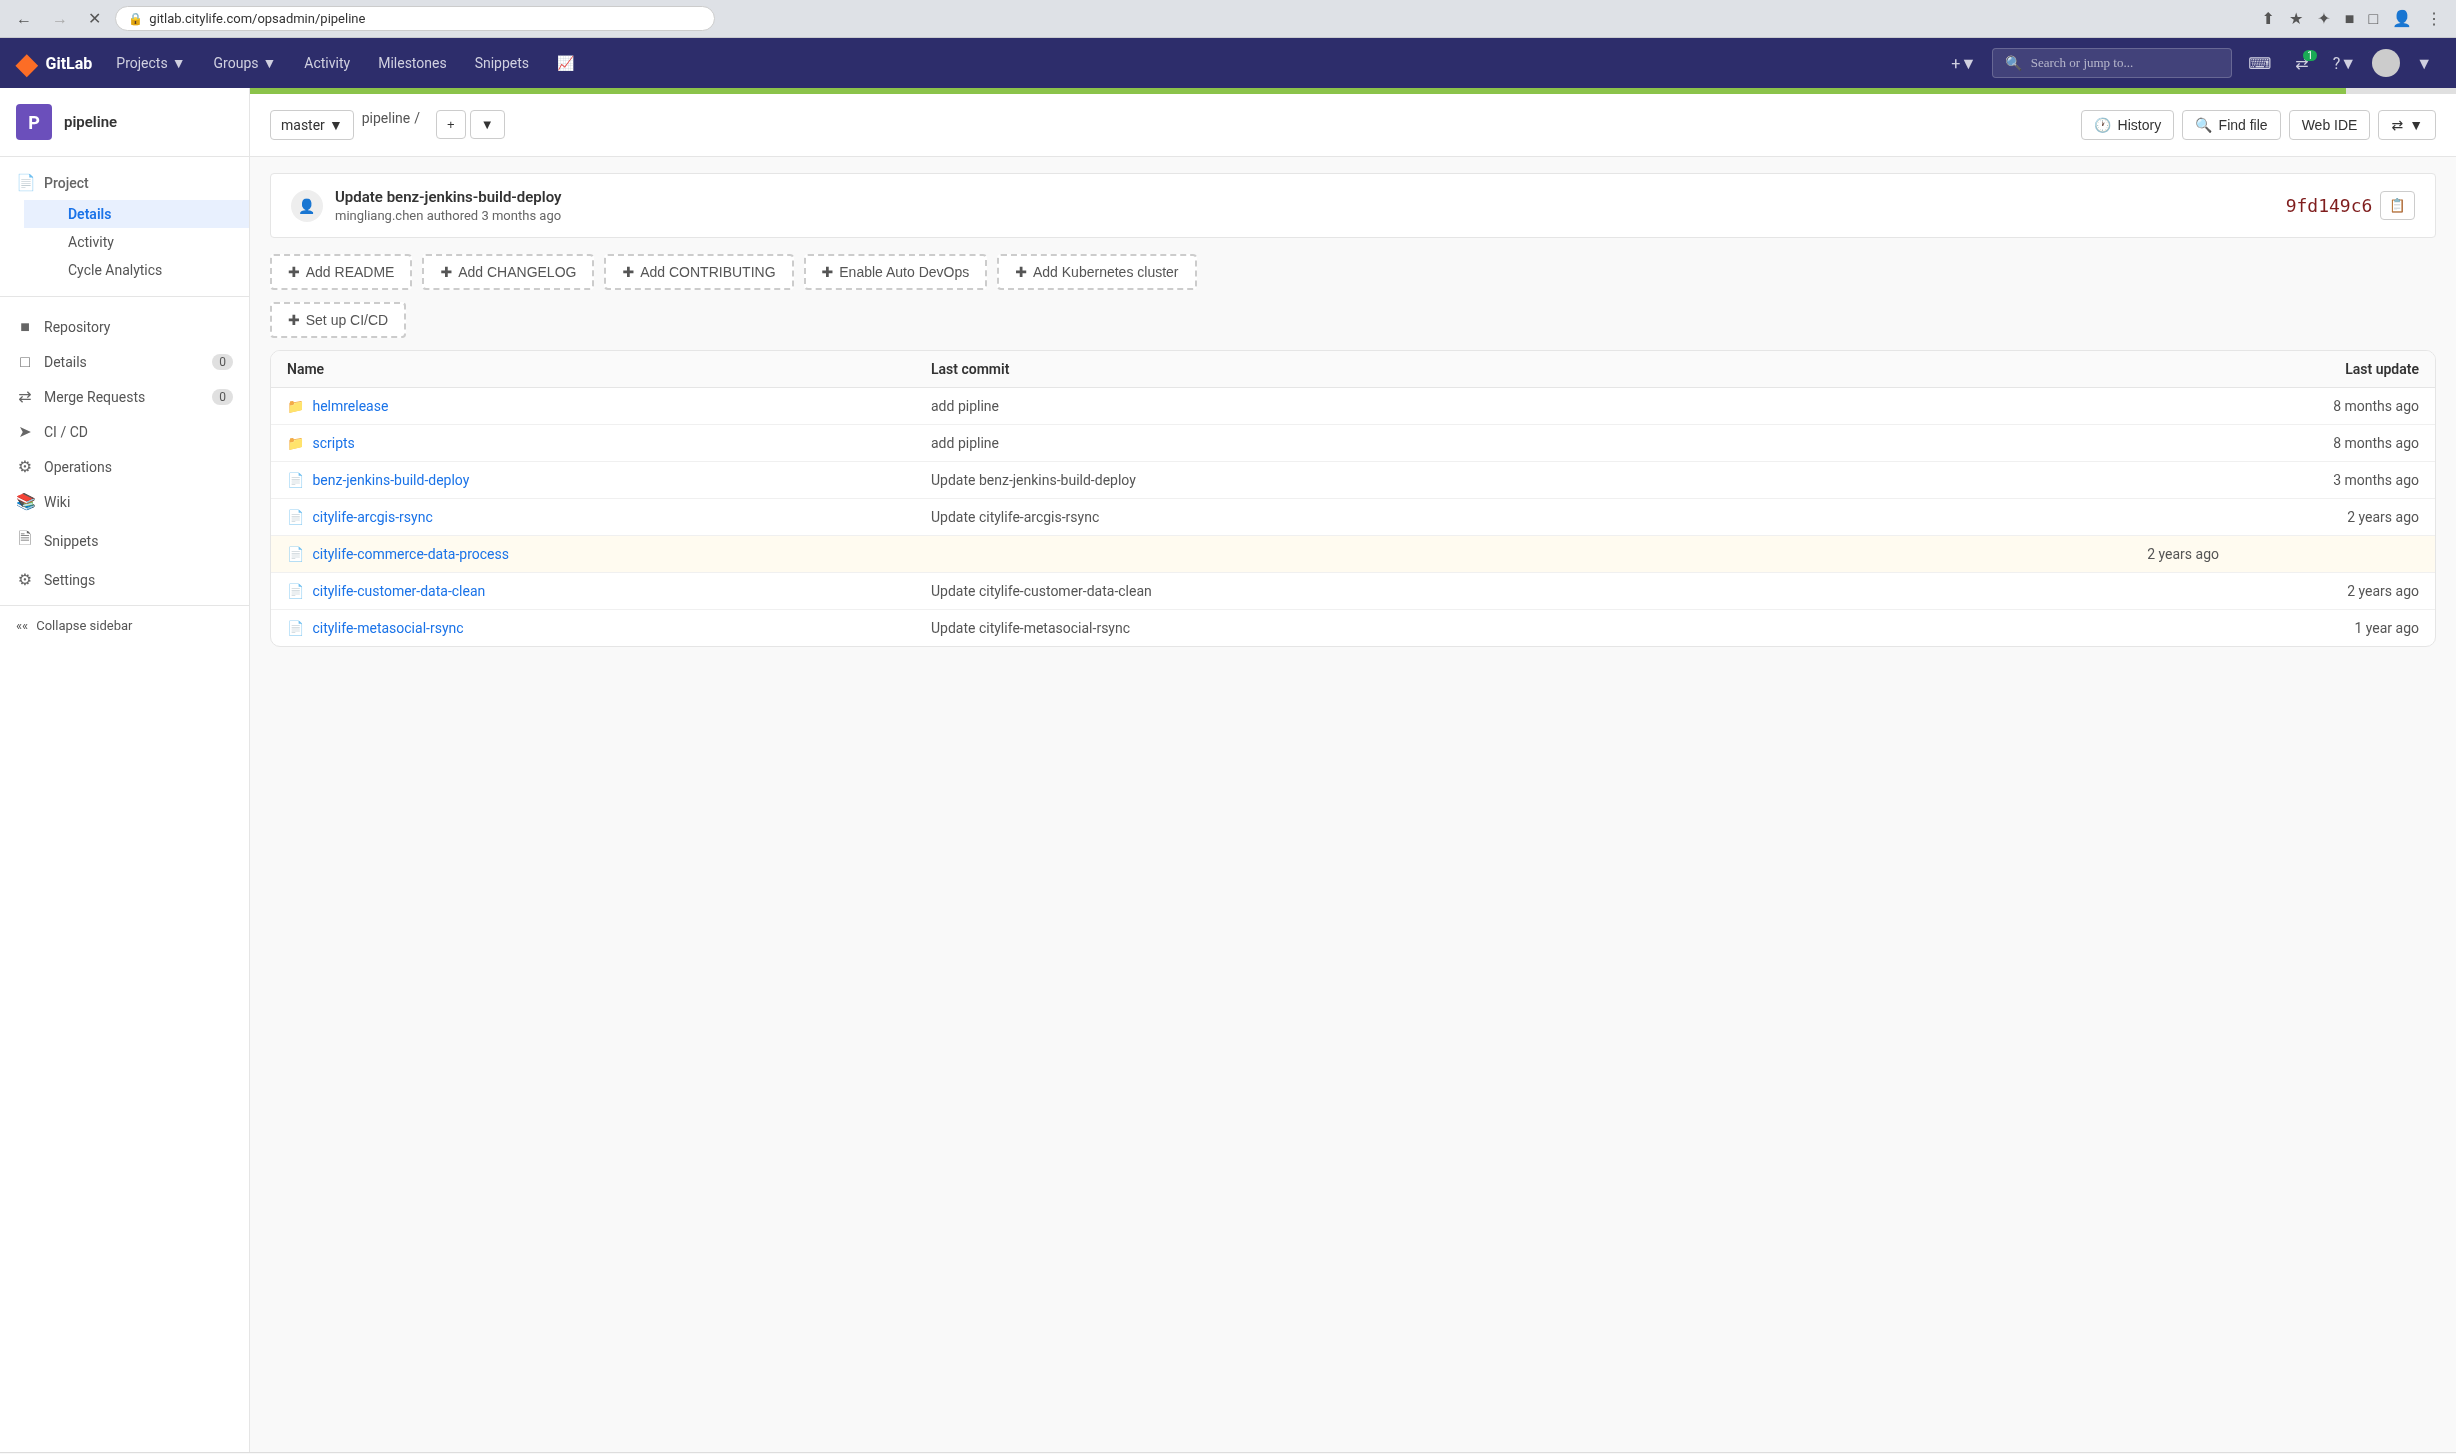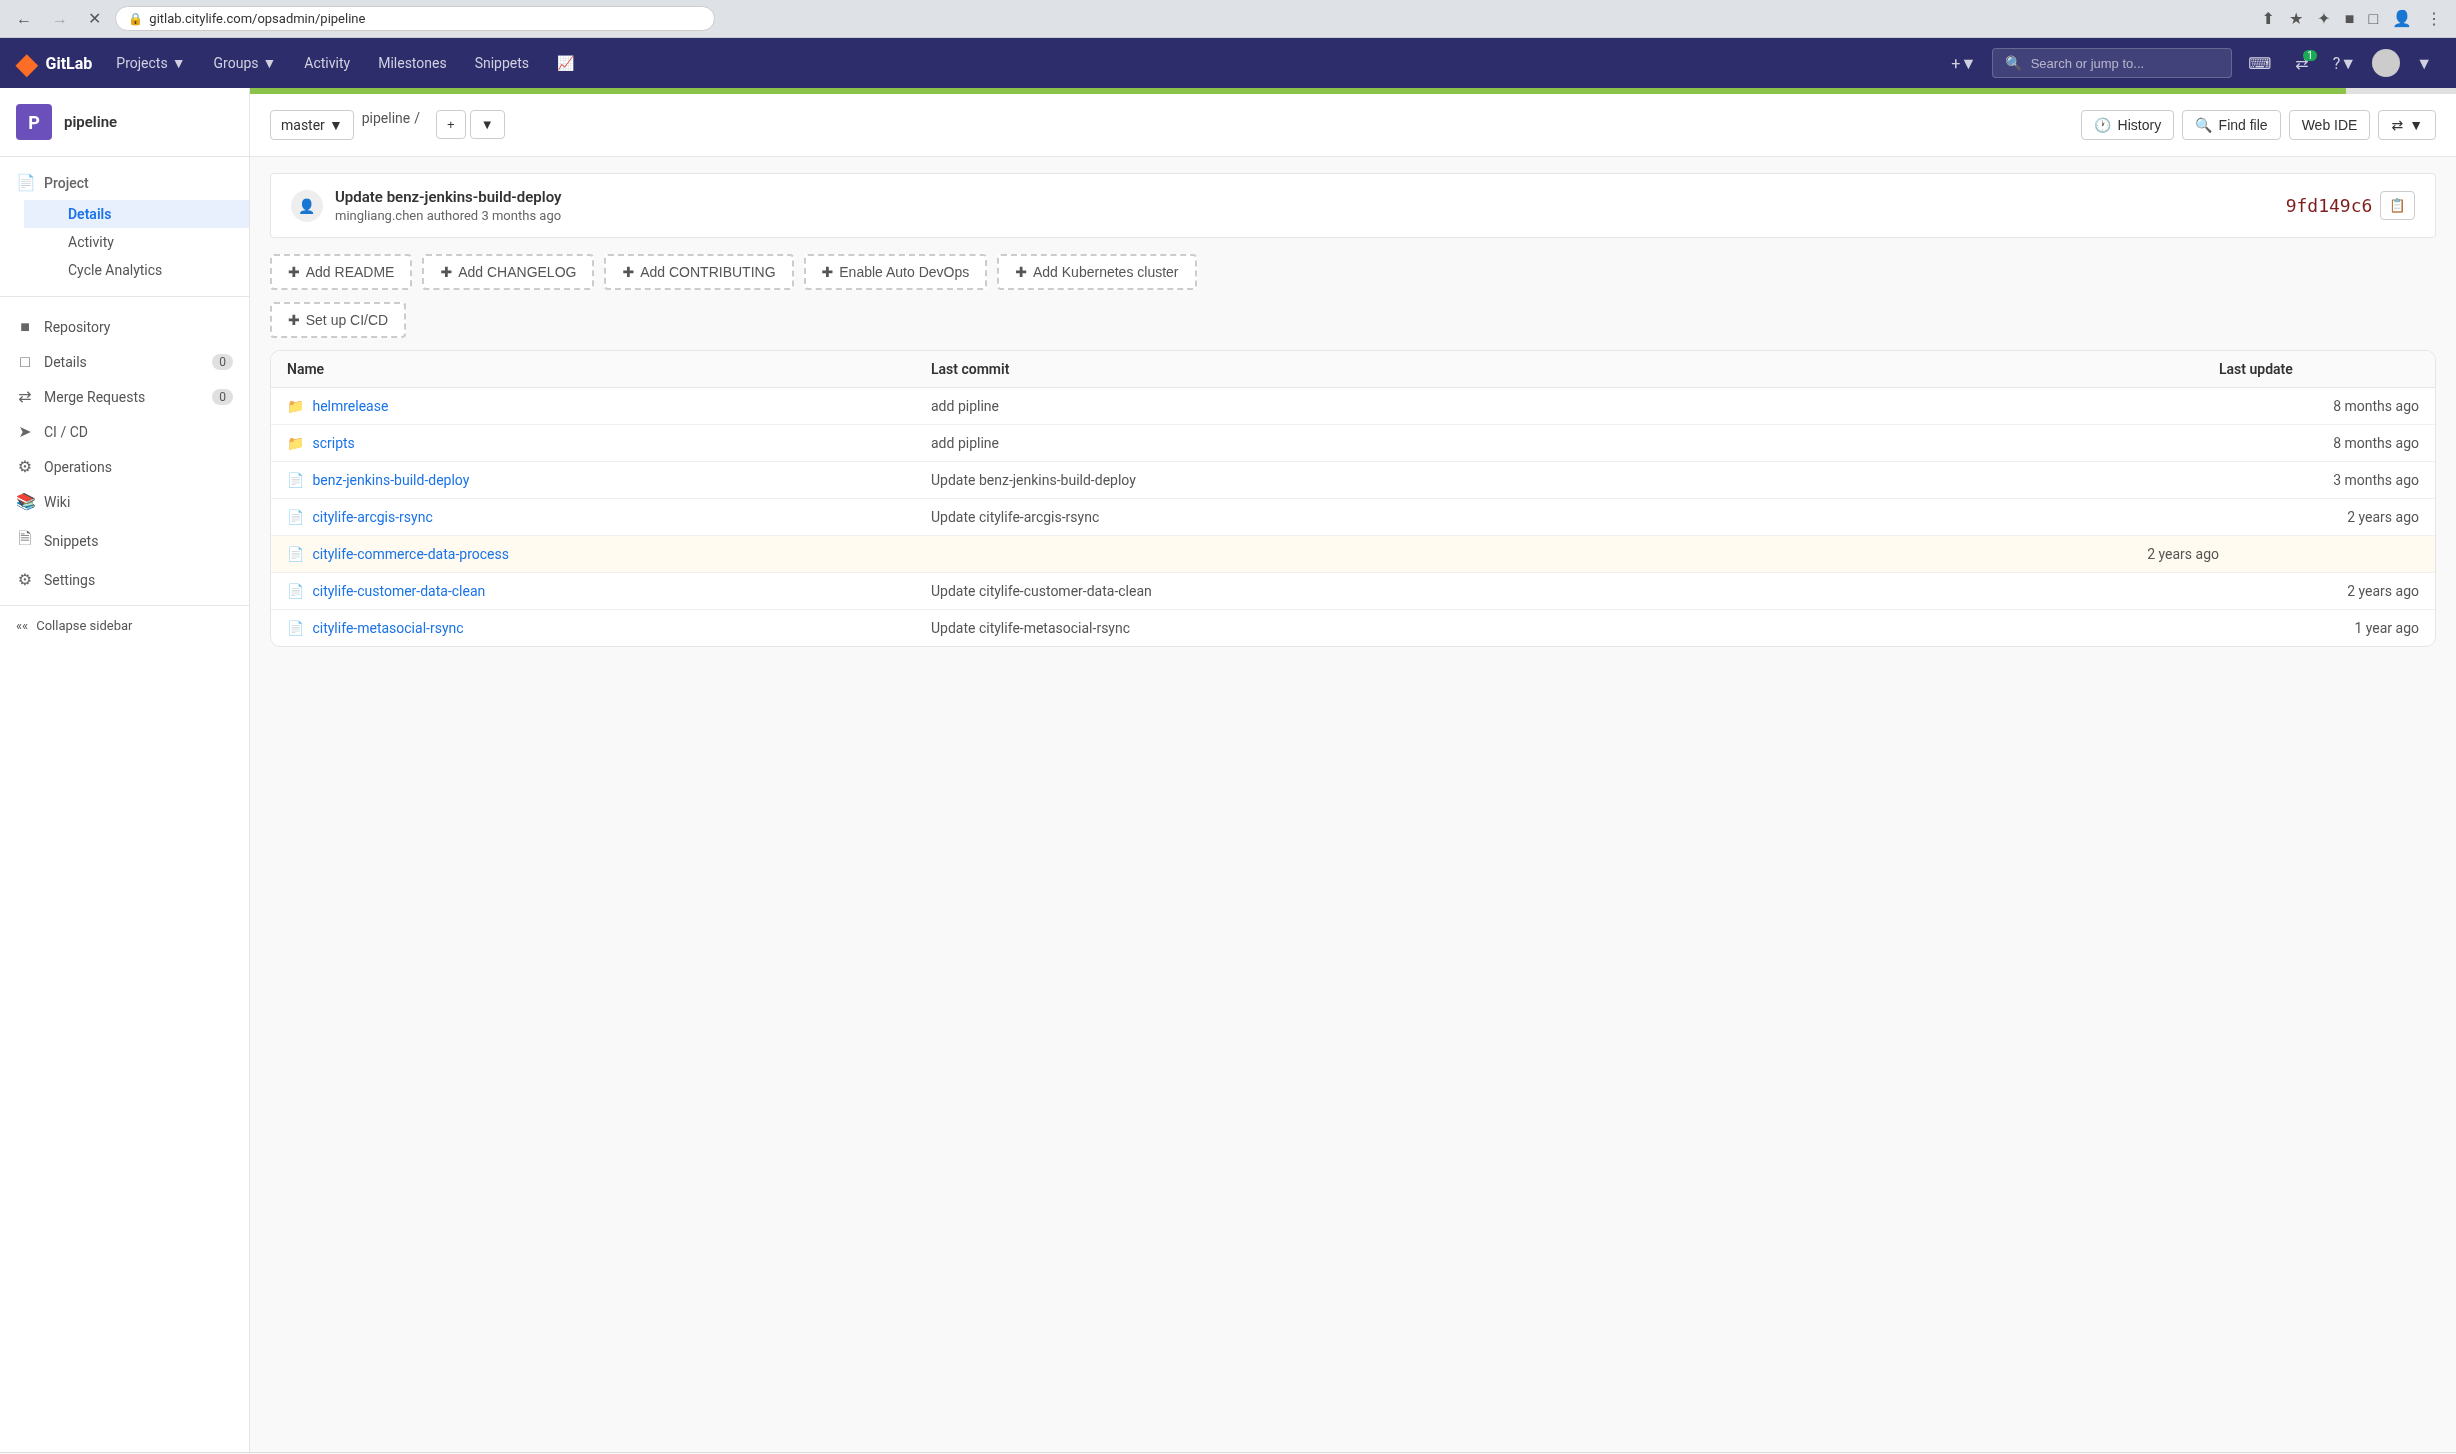--- a/index.html
+++ b/index.html
@@ -13,21 +13,21 @@
     .address-bar .lock-icon { color: #555; font-size: 12px; }
     .browser-actions { display: flex; gap: 6px; margin-left: auto; }
     .browser-action-btn { background: none; border: none; cursor: pointer; color: #555; font-size: 16px; padding: 2px 4px; }
 
     
     .gitlab-nav { background: #2d2d6b; display: flex; align-items: center; padding: 0 16px; height: 50px; gap: 4px; }
     .gitlab-logo { display: flex; align-items: center; gap: 8px; color: white; font-weight: bold; font-size: 16px; margin-right: 8px; }
     .gitlab-logo .logo-icon { color: #fc6d26; font-size: 28px; }
     .nav-item { color: #d0d0e0; padding: 8px 12px; border-radius: 4px; cursor: pointer; font-size: 14px; display: flex; align-items: center; gap: 4px; }
     .nav-search { margin-left: auto; background: rgba(255,255,255,0.1); border: 1px solid rgba(255,255,255,0.2); border-radius: 4px; padding: 6px 12px; color: white; width: 240px; display: flex; align-items: center; gap: 8px; }
-    .nav-search input { background: none; border: none; outline: none; color: #ec4899; width: 100%; font-size: 13px; }
+    .nav-search input { background: none; border: none; outline: none; color: #ec4899; width: 100%; font-size: 13px; font-family: Liberation Serif, serif; }
     .nav-search input::placeholder { color: rgba(255,255,255,0.6); }
     .nav-icon-btn { color: #d0d0e0; padding: 6px 8px; border-radius: 4px; cursor: pointer; font-size: 16px; display: flex; align-items: center; position: relative; }
     .nav-badge { background: #1aaa55; color: white; font-size: 10px; border-radius: 8px; padding: 0 4px; position: absolute; top: 2px; right: 0; }
     .nav-avatar { width: 28px; height: 28px; border-radius: 50%; background: #ccc; display: flex; align-items: center; justify-content: center; cursor: pointer; }
 
     
     .page-layout { display: flex; background: #f9f9f9; min-height: calc(100vh - 90px); }
 
     
     .sidebar { width: 250px; background: white; border-right: 1px solid #e5e5e5; flex-shrink: 0; }
@@ -314,21 +314,21 @@
       <button class="action-btn">
         <span>✚</span>
         <span>Set up CI/CD</span>
       </button>
     </div>
 
     <div class="file-table">
       <div class="file-table-header">
         <span>Name</span>
         <span>Last commit</span>
-        <span style="text-align: left;">Last update</span>
+        <span style="text-align: right;">Last update</span>
       </div>
 
       <div class="file-table-row">
         <div class="file-name">
           <span class="folder-icon">📁</span>
           <span>helmrelease</span>
         </div>
         <div class="commit-msg">add pipline</div>
         <div class="last-update">8 months ago</div>
       </div>

